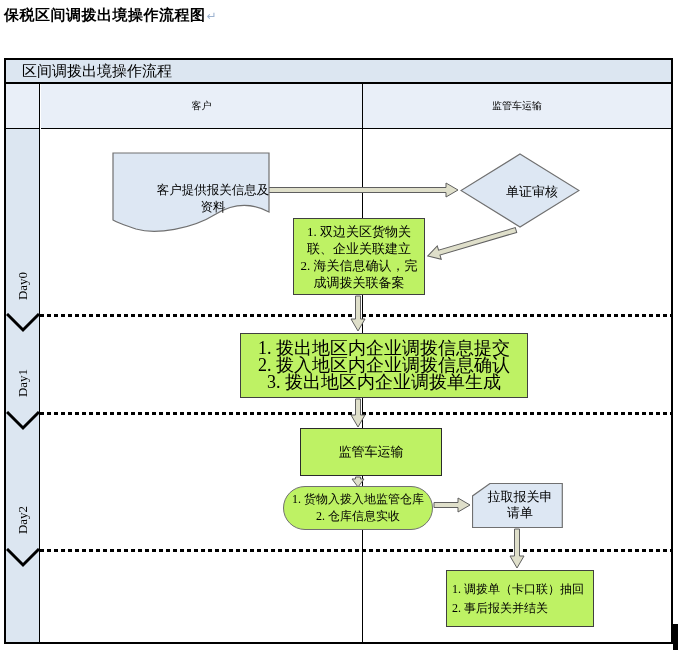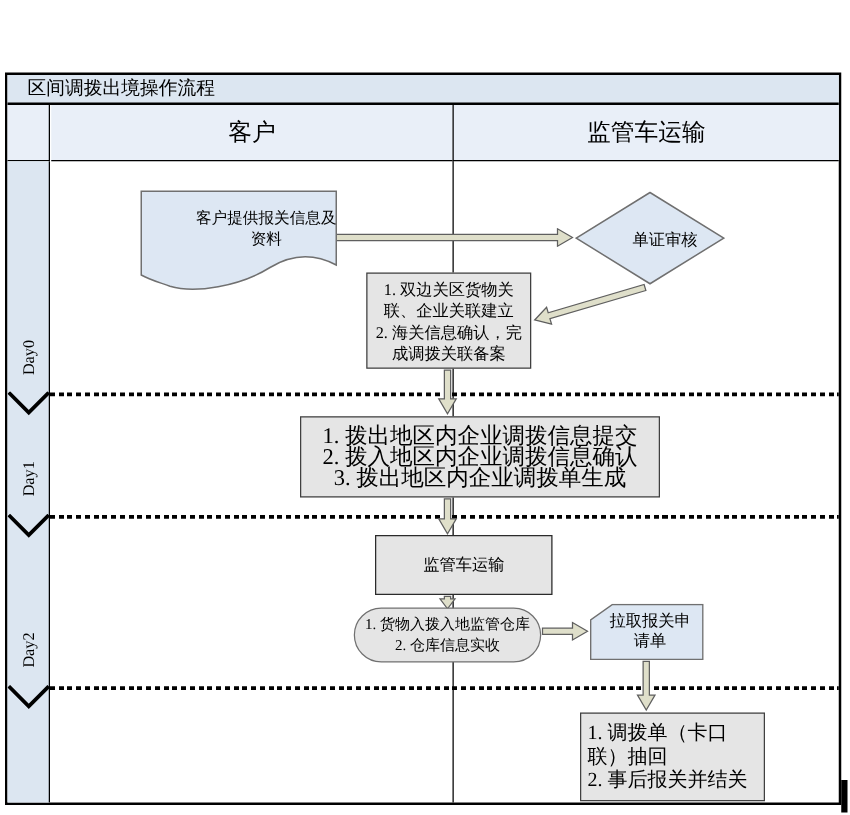--- a/index.html
+++ b/index.html
@@ -11,21 +11,21 @@
                font-family:"Liberation Sans","DejaVu Sans",sans-serif; letter-spacing:.5px; }
   .doc-title .pmark { font-weight:normal; color:#9db3d0; font-size:12px; margin-left:1px; }
 
   .tbl { position:absolute; left:4px; top:58px; width:669px; height:586px;
          border:2px solid #000; background:#fff; }
 
   .titlebar { position:absolute; left:0; top:0; width:665px; height:24px; background:#dce6f1;
               border-bottom:2px solid #000; font-size:15px; line-height:23px; padding-left:16px; }
 
   .hdr-cell { position:absolute; top:24px; height:45px; background:#e9eff8;
-              border-bottom:1px solid #000; font-size:19px;
+              border-bottom:1px solid #000; font-size:10px;
               display:flex; align-items:center; justify-content:center; }
   .hdr-narrow { left:0; width:34px; border-right:1px solid #000; }
   .hdr-customer { left:35px; width:321px; }
   .hdr-company { left:356px; width:309px; border-left:1px solid #000; }
 
   .day-col { position:absolute; left:0; top:69px; width:34px; height:513px;
              background:#dce6f1; border-right:1px solid #000; z-index:1; }
   .divider-v { position:absolute; left:356px; top:69px; width:1px; height:513px; background:#000; z-index:0; }
 
   .dash-line { position:absolute; left:34px; width:631px; height:3px; z-index:1;
@@ -37,48 +37,51 @@
 
   .day-label { position:absolute; left:0; width:34px; height:60px; z-index:2;
                display:flex; align-items:center; justify-content:center;
                font-size:13px; transform:rotate(-90deg); }
   .day-0 { top:196px; } .day-1 { top:293px; } .day-2 { top:430px; }
 
   .arrow-layer { position:absolute; left:0; top:0; width:665px; height:582px; z-index:2; }
 
   .shape { position:absolute; z-index:3; display:flex; align-items:center; justify-content:center;
            text-align:center; font-size:13px; line-height:17px; white-space:pre-line; }
-  .fill-blue { background:#e5e5e5; }
+  .fill-blue { background:#bef264; }
 
   .shape-doc { left:106px; top:92px; width:158px; height:80px; }
-  .shape-doc .txt { position:absolute; left:0; top:14px; width:158px; text-align:center; font-size:12.5px;padding-left:44px; }
+  .shape-doc .txt { position:absolute; left:0; top:30px; width:158px; text-align:center; font-size:12.5px;padding-left:44px; }
   .shape-diamond { left:454px; top:93px; width:120px; height:75px; }
   .shape-diamond .txt { position:absolute; left:12px; top:30px; width:120px; text-align:center; font-size:13px; }
 
   .box { border:1px solid #404040; }
   .box-filing { left:287px; top:158px; width:132px; height:77px; }
   .box-transfer { left:234px; top:273px; width:288px; height:65px; font-size:18px; }
   .box-truck { left:282px; top:368px; width:142px; height:48px; border:1.5px solid #2b2b2b;
                flex-direction:column; line-height:20px;margin-left:12px; }
   .warn { color:#ff0000; }
   .stadium { left:277px; top:426px; width:150px; height:44px; border:1px solid #707070;
              border-radius:22px; font-size:12px; line-height:17px;text-align:center; }
   .shape-card { left:466px; top:423px; width:111px; height:45px;padding-left:12px; }
   .shape-card .txt { position:absolute; left:8px; top:6px; width:80px; text-align:center; font-size:13px; line-height:16px; white-space:pre-line; }
-  .box-closing { left:458px; top:510px; width:148px; height:71px; justify-content:flex-start;
-                 text-align:left; padding-left:5px; font-size:16px; line-height:19px; }
+  .box-closing { left:440px; top:510px; width:148px; height:57px; justify-content:flex-start;
+                 text-align:left; padding-left:5px; font-size:12px; line-height:19px; }
 
   .svg-abs { position:absolute; left:0; top:0; }
   .endmark { position:absolute; left:673px; top:624px; width:5px; height:26px; background:#000; }
 </style>
 </head>
 <body>
 
 <div class="page">
 
+  <div class="doc-title">
+    <span>保税区间调拨出境操作流程图</span><span class="pmark">↵</span>
+  </div>
 
   <div class="tbl">
 
     <div class="titlebar">区间调拨出境操作流程</div>
 
     <div class="hdr-cell hdr-narrow"></div>
     <div class="hdr-cell hdr-customer">客户</div>
     <div class="hdr-cell hdr-company">监管车运输</div>
 
     <div class="day-col"></div>

